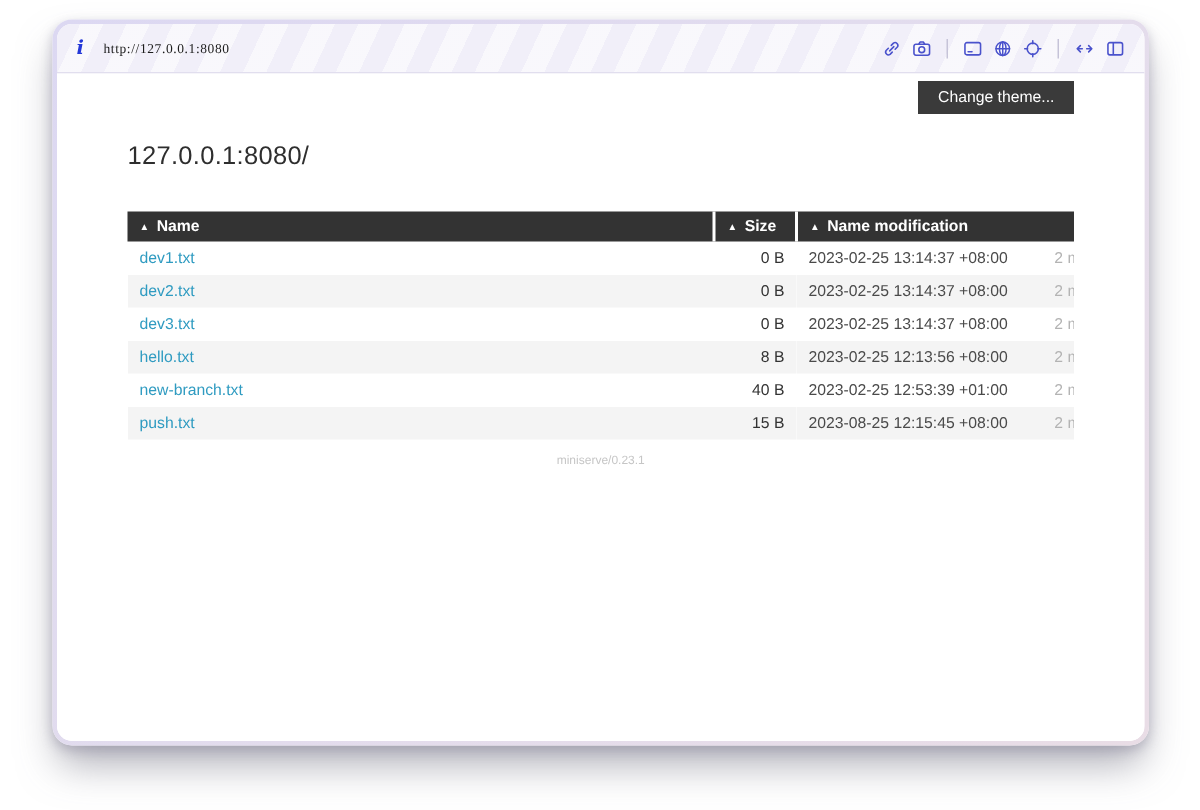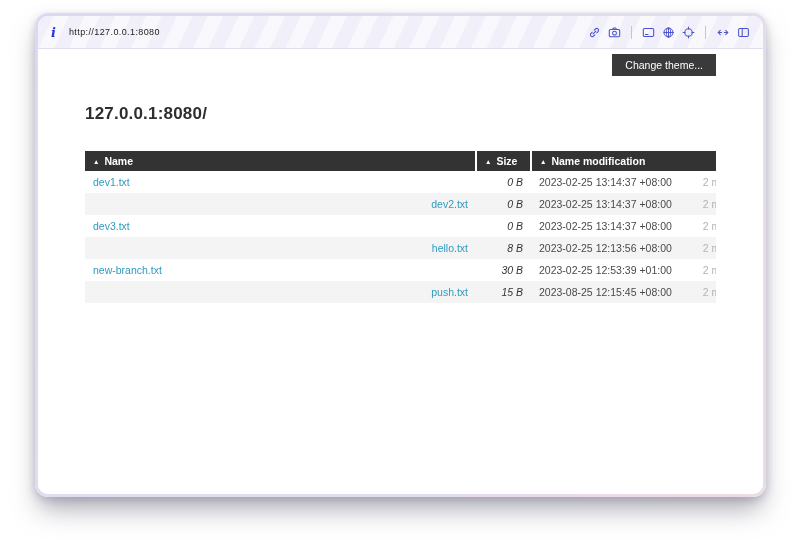--- a/index.html
+++ b/index.html
@@ -24,47 +24,47 @@
     height:33px; flex:0 0 33px; display:flex; align-items:center; padding:0 13px;
     background:#f1eff9;
     background-image:repeating-linear-gradient(115deg, rgba(255,255,255,0) 0 14px, rgba(255,255,255,.55) 14px 28px);
     border-bottom:1px solid #e1deee;
   }
   .info-icon {
     font-family:"DejaVu Serif", serif; font-style:italic; font-weight:bold;
     font-size:13px; color:#2438d8; line-height:1;
   }
   .url {
-    font-family:Liberation Sans, sans-serif; font-size:9px; color:#1c1c1c;
+    font-family:Liberation Serif, serif; font-size:9px; color:#1c1c1c;
     margin-left:13px; letter-spacing:.4px;
   }
   .chrome-icons { margin-left:auto; display:flex; align-items:center; gap:7px; }
   .chrome-icons svg { display:block; cursor:pointer; }
   .sep { width:1px; height:13px; background:#c6c3d8; margin:0 3px; }
   
   .content { flex:1; background:#fff; padding:0 47px; position:relative; }
   .theme-row { display:flex; justify-content:flex-end; margin-top:5px;align-items:flex-end; }
   .theme-btn {
     background:#3a3a3a; color:#fff; border:none; font-family:"Liberation Sans", sans-serif;
     font-size:10.5px; padding:5px 13px; cursor:pointer;
   }
-  .page-title { margin-top:28px; font-size:17px; font-weight:bold; color:#2e2e2e; letter-spacing:.2px; }
+  .page-title { margin-top:18px; font-size:17px; font-weight:normal; color:#2e2e2e; letter-spacing:.2px; }
   
   table.files { margin-top:27px; width:100%; border-collapse:collapse; font-size:10.5px; table-layout:fixed; }
   col.c-name { width:auto; } col.c-size { width:55px; } col.c-mod { width:185px; }
   th {
     background:#333333; color:#fff; font-weight:bold; text-align:left;
     height:20px; padding:0 8px; cursor:pointer; white-space:nowrap;
   }
   th.gap { border-left:2px solid #fff; }
   th .arrow { font-size:6.5px; vertical-align:1.5px; margin-right:5px; }
   td { height:22px; padding:0 8px; white-space:nowrap; overflow:hidden; }
-  tr.alt td { background:#f4f4f4;text-align:right; }
+  tr.alt td { background:#f4f4f4; }
   a.name-link { color:#2f9bc1; text-decoration:none; cursor:pointer; }
-  td.size-cell { text-align:right; color:#333;font-style:italic; }
+  td.size-cell { text-align:right; color:#333; }
   td.mod-cell { padding:0; }
   .mod-wrap { display:flex; justify-content:space-between; align-items:center; padding:0 8px; color:#4a4a4a;gap:31px; }
   .mod-wrap .rel { color:#b3b3b3; }
   .footer { text-align:center; margin-top:9px; font-size:8px; color:#c6c6c6; }
 </style>
 </head>
 <body>
 
 <div class="stage">
   <div class="window">
@@ -170,38 +170,39 @@
     <td class="size-cell">8 B</td>
     <td class="mod-cell">
       <div class="mod-wrap">
         <span>2023-02-25 12:13:56 +08:00</span>
         <span class="rel">2 months ago</span>
       </div>
     </td>
   </tr>
               <tr>
     <td class="name-cell"><a class="name-link" href="#">new-branch.txt</a></td>
-    <td class="size-cell">30 B</td>
+    <td class="size-cell">40 B</td>
     <td class="mod-cell">
       <div class="mod-wrap">
         <span>2023-02-25 12:53:39 +01:00</span>
         <span class="rel">2 months ago</span>
       </div>
     </td>
   </tr>
               <tr class="alt">
     <td class="name-cell"><a class="name-link" href="#">push.txt</a></td>
     <td class="size-cell">15 B</td>
     <td class="mod-cell">
       <div class="mod-wrap">
         <span>2023-08-25 12:15:45 +08:00</span>
         <span class="rel">2 months ago</span>
       </div>
     </td>
   </tr>
             </tbody>
         </table>
 
+        <div class="footer">miniserve/0.23.1</div>
       </div>
 
     </div>
   </div>
 </div>
 
 </body></html>

